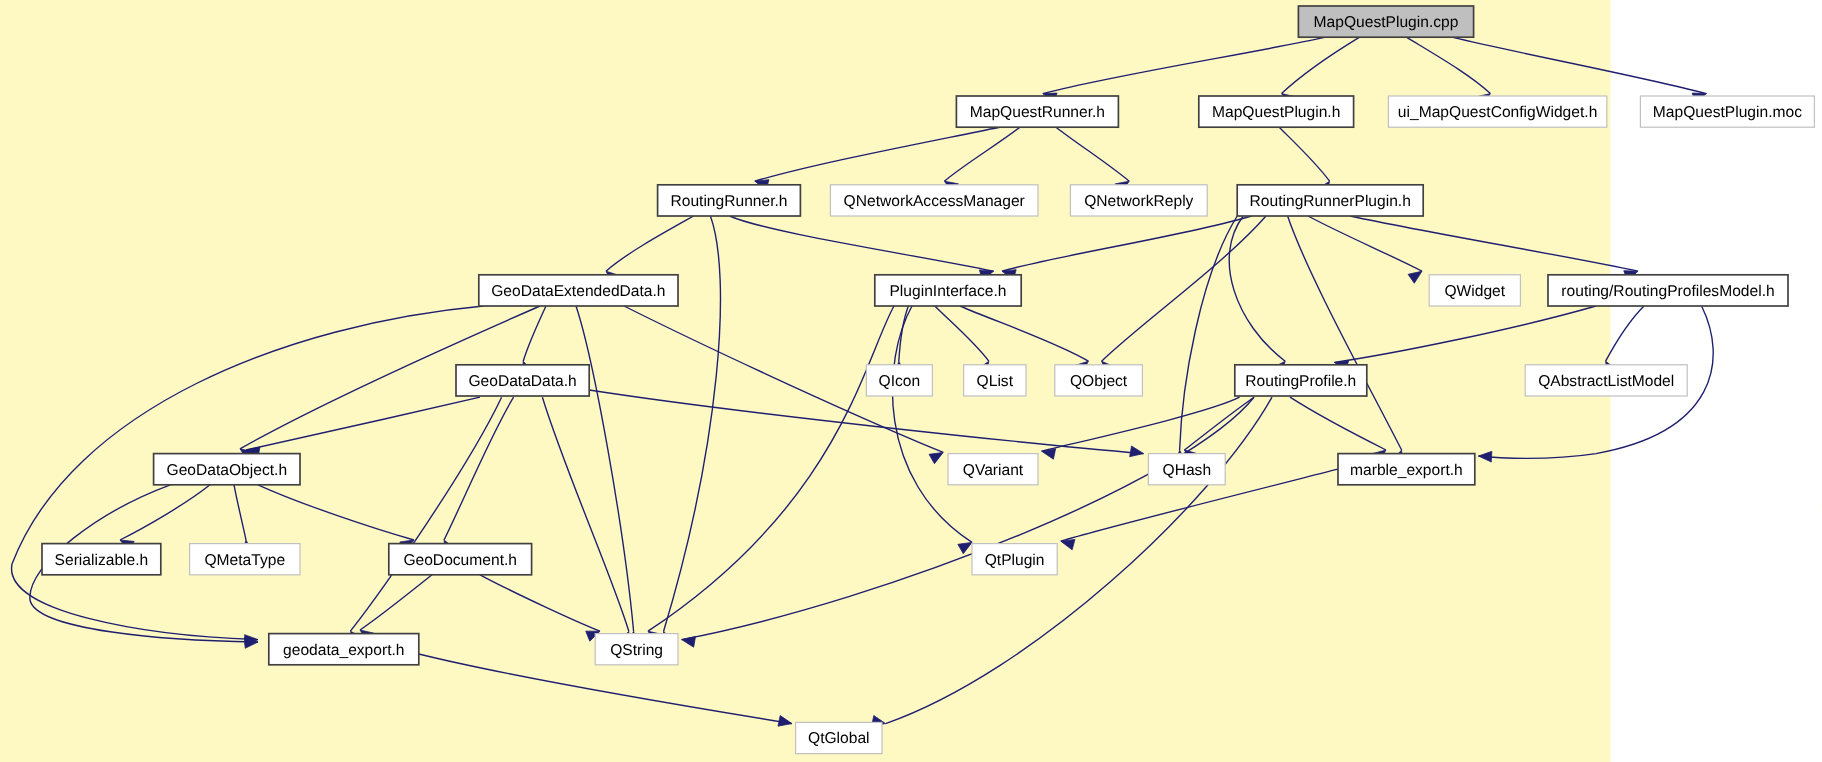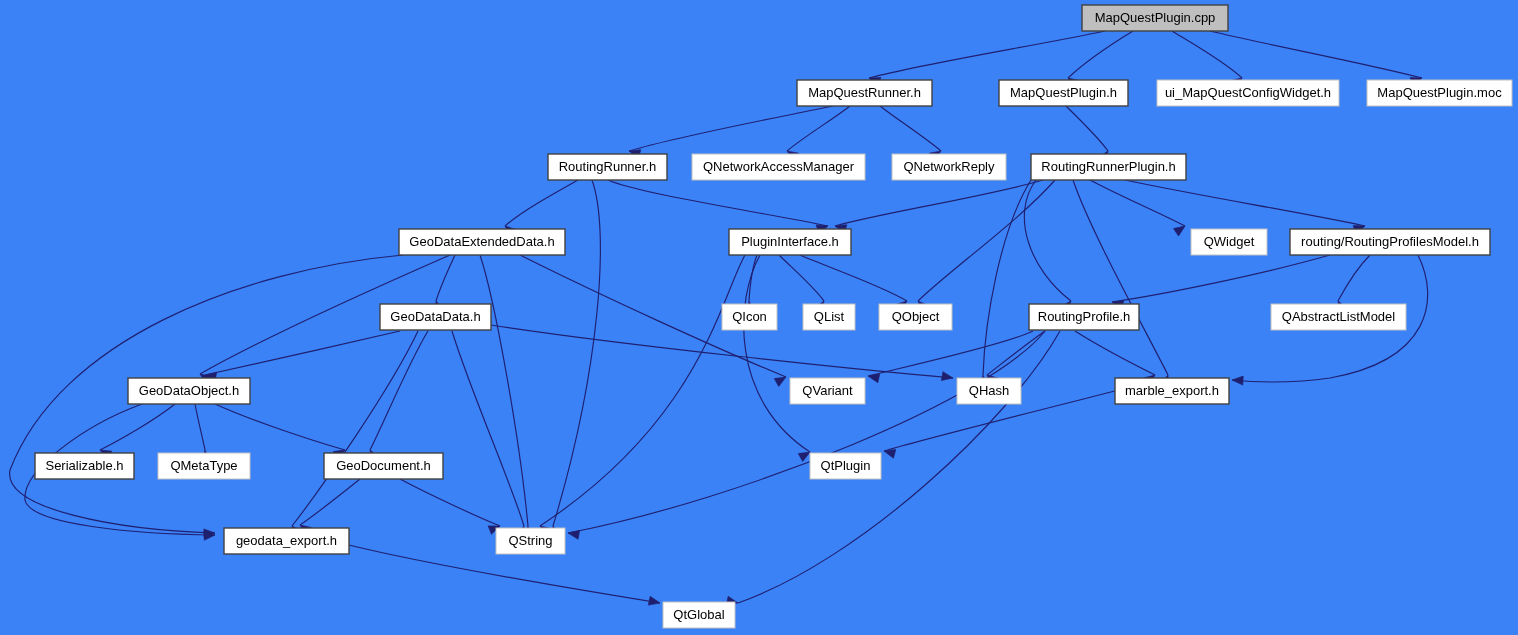--- a/index.html
+++ b/index.html
@@ -2,23 +2,23 @@
 <html><head>
 <meta charset="utf-8">
 <style>
   html, body {
     margin: 0;
     padding: 0;
     background: #ffffff;
   }
   #graph-root {
     position: relative;
-    width: 1518px;
+    width: 1342px;
     height: 635px;
-    background: #3b82f6;
+    background: #fef9c3;
     font-family: "Liberation Sans", sans-serif;
   }
   svg#dep-graph {
     display: block;
     width: 1518px;
     height: 635px;
   }
   .node-box {
     fill: #ffffff;
     stroke: #c0c0c0;

